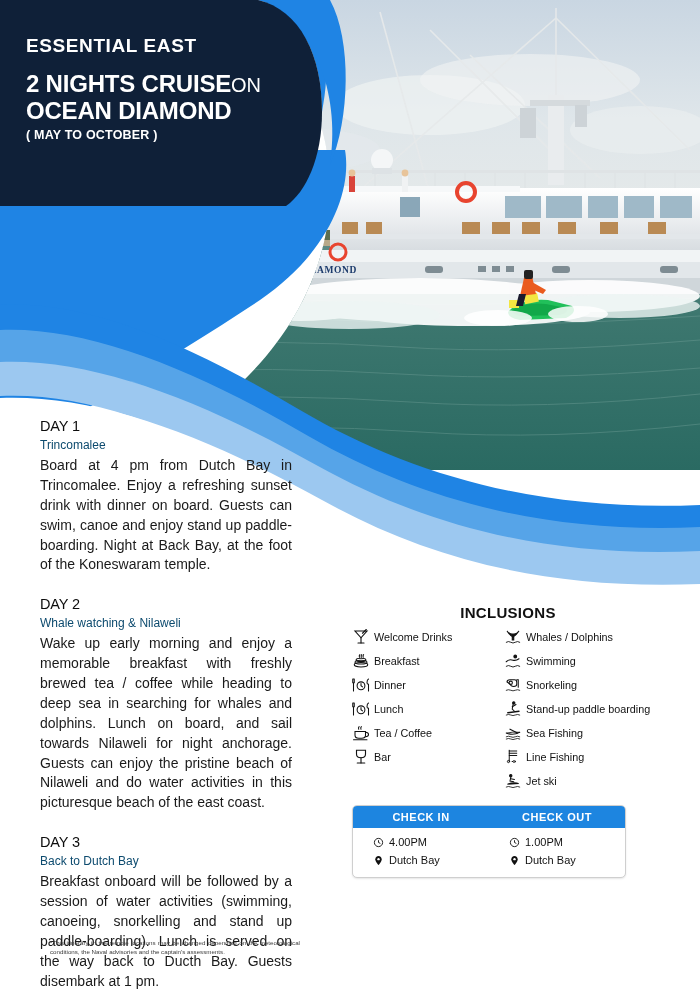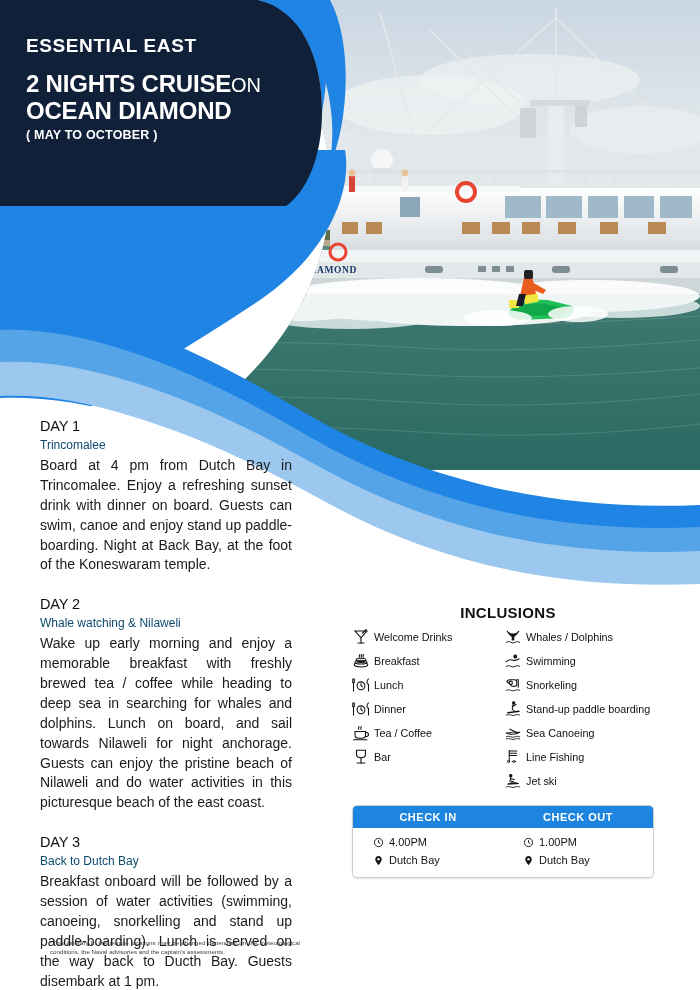--- a/index.html
+++ b/index.html
@@ -57,21 +57,21 @@
   .inc-cols { display:flex; gap:4px; }
   .inc-col { flex:1; }
   .inc-col.left { flex:0 0 148px; }
   .inc-row { display:flex; align-items:center; height:24px; }
   .inc-ico { flex:0 0 26px; display:flex; align-items:center; justify-content:center; }
   .inc-ico svg { display:block; }
   .inc-label { font-size:10.8px; color:#111; white-space:nowrap; }
 
   
   .checktable {
-    position:absolute; left:352px; top:805px; width:302px; z-index:10;
+    position:absolute; left:352px; top:805px; width:274px; z-index:10;
     border:1px solid #cfcfcf; border-radius:5px; overflow:hidden; background:#fff;
     box-shadow:0 1px 2px rgba(0,0,0,.10);
   }
   .ct-head { display:flex; background:#1d85e0; }
   .ct-head > div {
     flex:1; text-align:center; color:#fff; font-size:11px; font-weight:bold;
     letter-spacing:.5px; padding:5px 0 5px;
   }
   .ct-body { display:flex; padding:5px 0 8px;align-items:flex-end; }
   .ct-cell { flex:1; padding-left:20px; }
@@ -362,33 +362,33 @@
 
         <div class="inc-row">
           <span class="inc-ico">
             <svg width="20" height="18" viewBox="0 0 26 24" fill="none" stroke="#111" stroke-width="1.4" stroke-linecap="round">
               <circle cx="13" cy="13" r="5.2"></circle>
                 <path d="M13 10 L13 13 L15 14.5"></path>
               <path d="M2 4 L2 9 M4 4 L4 9 M3 9 L3 20 M2 4 L4 4"></path>
               <path d="M23 4 Q21 5 21 9 Q21 11 23 11 L23 20"></path>
             </svg>
           </span>
-          <span class="inc-label">Lunch</span>
+          <span class="inc-label">Dinner</span>
         </div>
 
         <div class="inc-row">
           <span class="inc-ico">
             <svg width="20" height="18" viewBox="0 0 26 24" fill="none" stroke="#111" stroke-width="1.4" stroke-linecap="round">
               <circle cx="13" cy="13" r="5.2"></circle>
                 <path d="M13 10 L13 13 L15 14.5"></path>
               <path d="M2 4 L2 9 M4 4 L4 9 M3 9 L3 20 M2 4 L4 4"></path>
               <path d="M23 4 Q21 5 21 9 Q21 11 23 11 L23 20"></path>
             </svg>
           </span>
-          <span class="inc-label">Dinner</span>
+          <span class="inc-label">Lunch</span>
         </div>
 
         <div class="inc-row">
           <span class="inc-ico">
             <svg width="18" height="18" viewBox="0 0 24 24" fill="none" stroke="#111" stroke-width="1.4" stroke-linecap="round">
               <path d="M4 10 L4 15 Q4 19 9 19 L13 19 Q18 19 18 15 L18 10 Z"></path>
               <path d="M18 11 Q22 11 22 14 Q22 17 18 17"></path>
               <line x1="2" y1="21" x2="20" y2="21"></line>
               <path d="M9 7 Q8 5 9.5 3.5"></path>
                 <path d="M12 7 Q11 5 12.5 3.5"></path>
@@ -461,21 +461,21 @@
         <div class="inc-row">
           <span class="inc-ico">
             <svg width="20" height="18" viewBox="0 0 24 24" fill="none" stroke="#111" stroke-width="1.4" stroke-linecap="round">
               <path d="M3 12 Q12 16 21 11"></path>
                 <path d="M4 12 Q12 10 20 11" stroke-width="1.1"></path>
               <path d="M8 7 L18 12" stroke-width="1.6"></path>
               <path d="M3 17 Q6 15.5 9 17 T 15 17 T 21 17" stroke-width="1.1"></path>
               <path d="M3 20 Q6 18.5 9 20 T 15 20 T 21 20" stroke-width="1.1"></path>
             </svg>
           </span>
-          <span class="inc-label">Sea Canoeing</span>
+          <span class="inc-label">Sea Fishing</span>
         </div>
 
         <div class="inc-row">
           <span class="inc-ico">
             <svg width="20" height="18" viewBox="0 0 24 24" fill="none" stroke="#111" stroke-width="1.3" stroke-linecap="round">
               <path d="M7 3 L7 18"></path>
                 <path d="M7 4 L17 4 M7 7 L17 7 M7 10 L17 10"></path>
               <circle cx="6" cy="18" r="1.5"></circle>
               <path d="M11 18 Q13 15.5 16 18 Q13 20.5 11 18 Z"></path>
             </svg>

